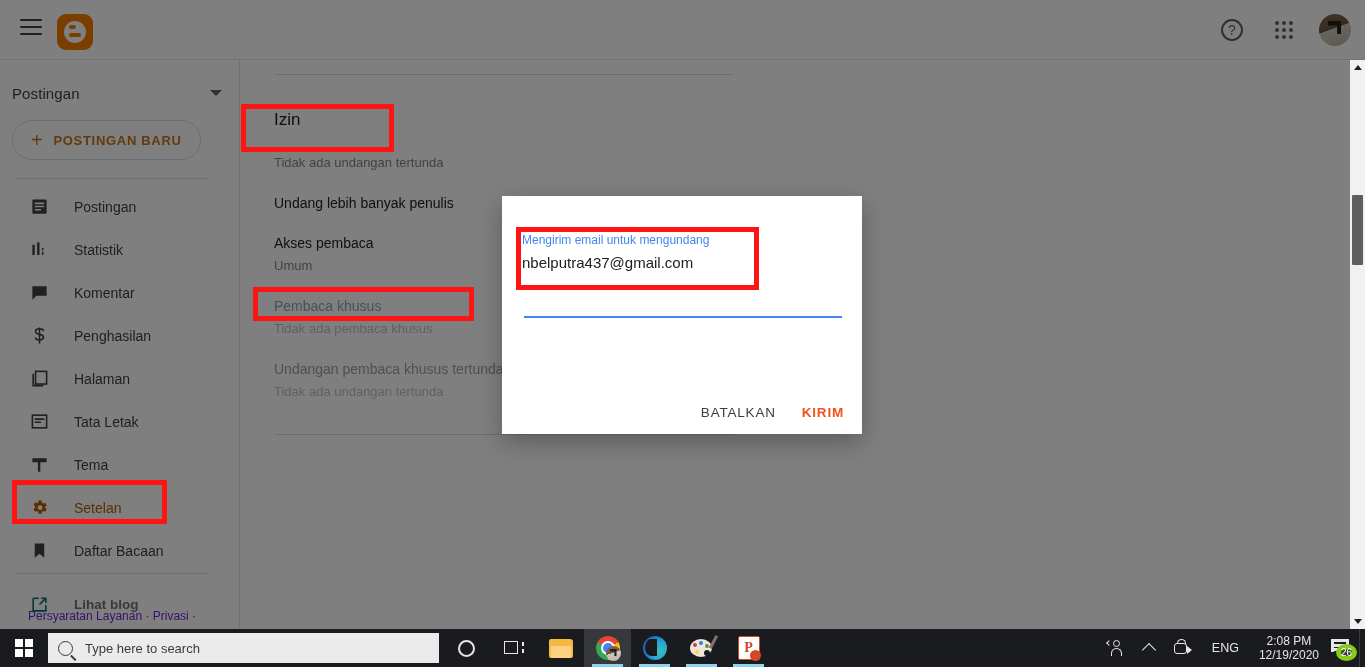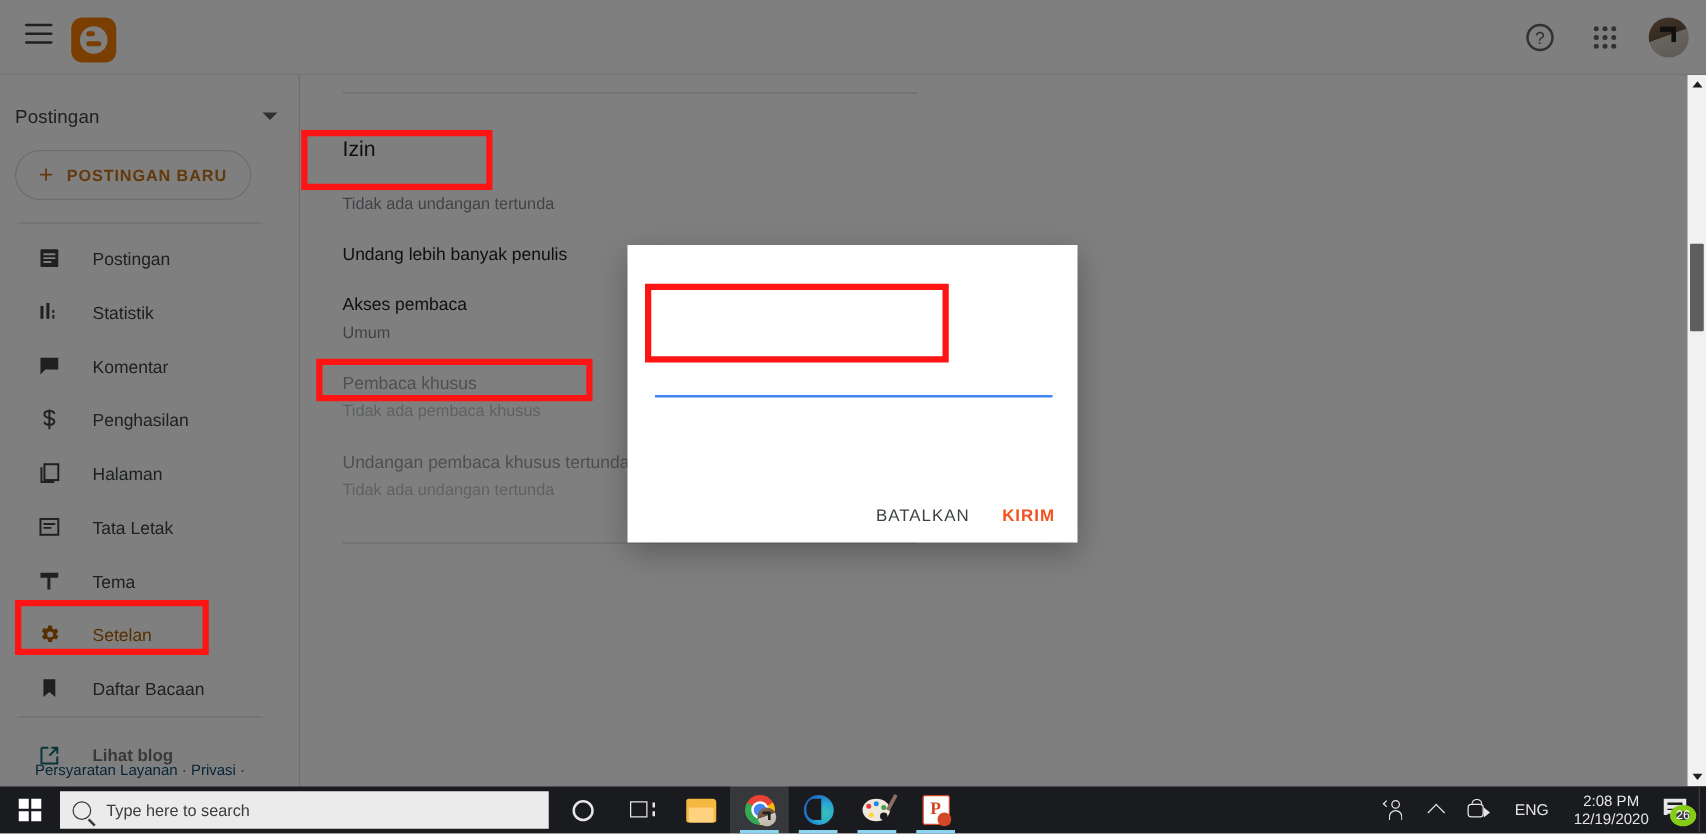--- a/index.html
+++ b/index.html
@@ -127,21 +127,21 @@
     width: 22px; height: 22px; margin-right: 24px;
     display: flex; align-items: center; justify-content: center;
     color: #3c4043; flex: 0 0 22px;
   }
   .nav-item.active { color: #b06000; }
   .nav-item.active .nav-ico { color: #b06000; }
   .nav-item.link { color: #737373; font-weight: bold; font-size: 13.5px; }
   .nav-item.link .nav-ico { color: #0b6b6b; }
   .side-footer {
     position: absolute; left: 28px; bottom: 6px;
-    font-size: 12px; color: #0c4a6e; text-align: center;
+    font-size: 12px; color: #6d28d9; text-align: center;
   }
 
   
   .content {
     position: absolute; left: 241px; top: 60px;
     width: 1110px; height: 569px;
     background: #ffffff; overflow: hidden;
   }
   .content-inner { position: absolute; left: 33px; top: 0; width: 1000px; }
   .sec-rule { width: 460px; height: 1px; background: #dadce0; margin: 14px 0 0 0; }
@@ -507,20 +507,24 @@
     <div class="scroll-arrow up">
         <i></i>
       </div>
     <div class="scroll-thumb"></div>
     <div class="scroll-arrow down">
         <i></i>
       </div>
   </div>
 
   <div class="dialog">
+    <div class="dlg-field">
+      <div class="dlg-label">Mengirim email untuk mengundang</div>
+      <div class="dlg-value" title="nbelputra437@gmail.com">nbelputra437@gmail.com</div>
+    </div>
     <div class="dlg-underline"></div>
     <div class="dlg-actions">
       <div class="dlg-btn cancel">BATALKAN</div>
       <div class="dlg-btn send">KIRIM</div>
     </div>
   </div>
 
   <div class="redbox" style="left:241px; top:104px; width:153px; height:48px;"></div>
   <div class="redbox" style="left:253px; top:287px; width:221px; height:34px;"></div>
   <div class="redbox" style="left:12px; top:480px; width:155px; height:44px;"></div>

